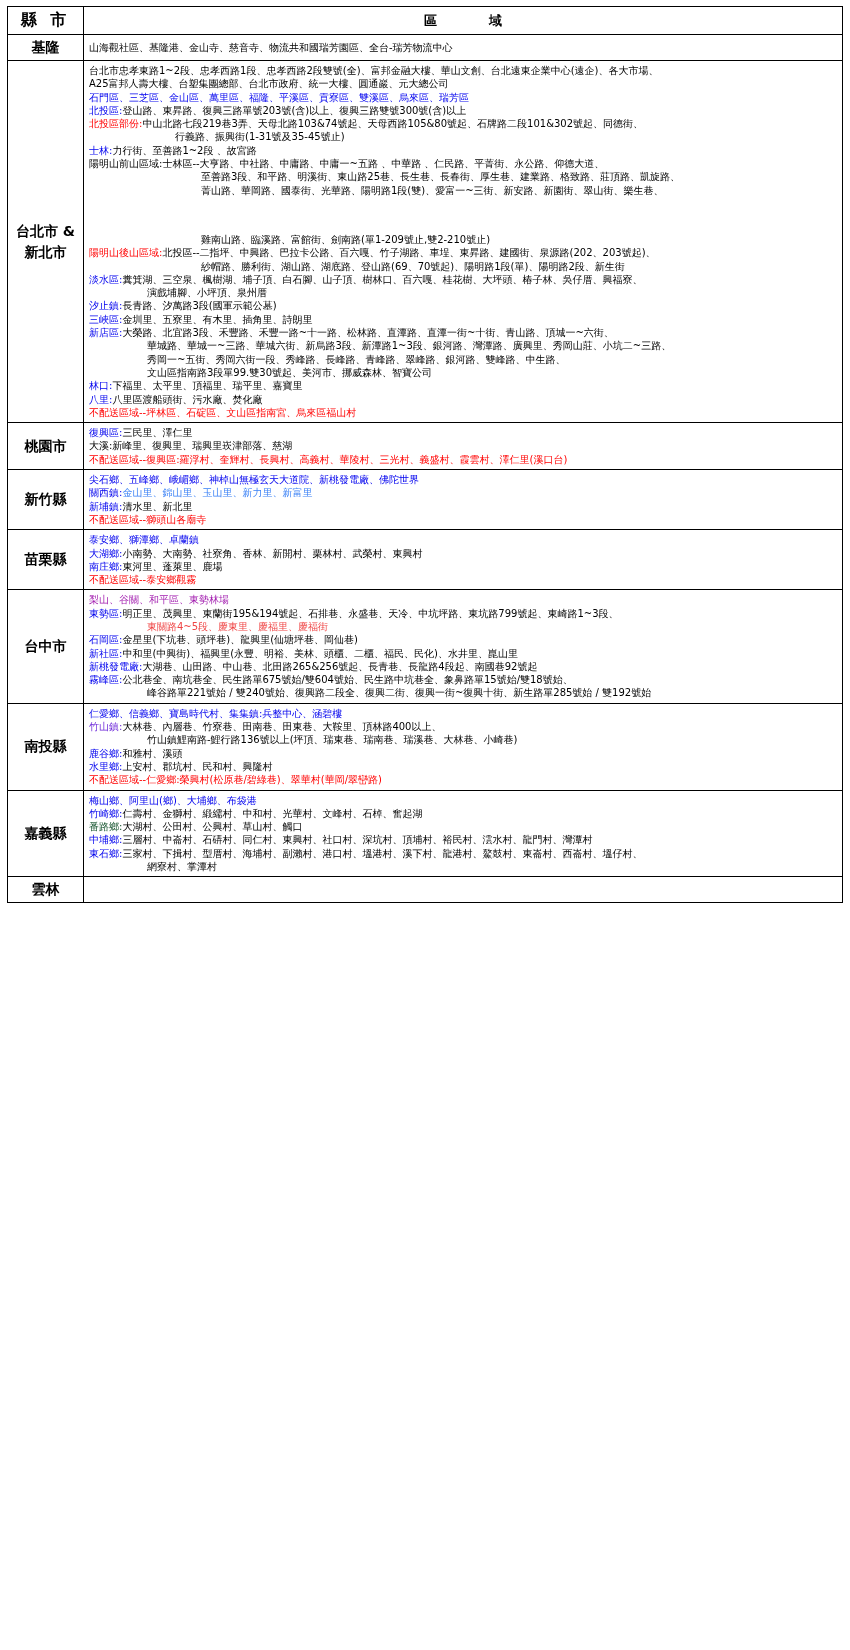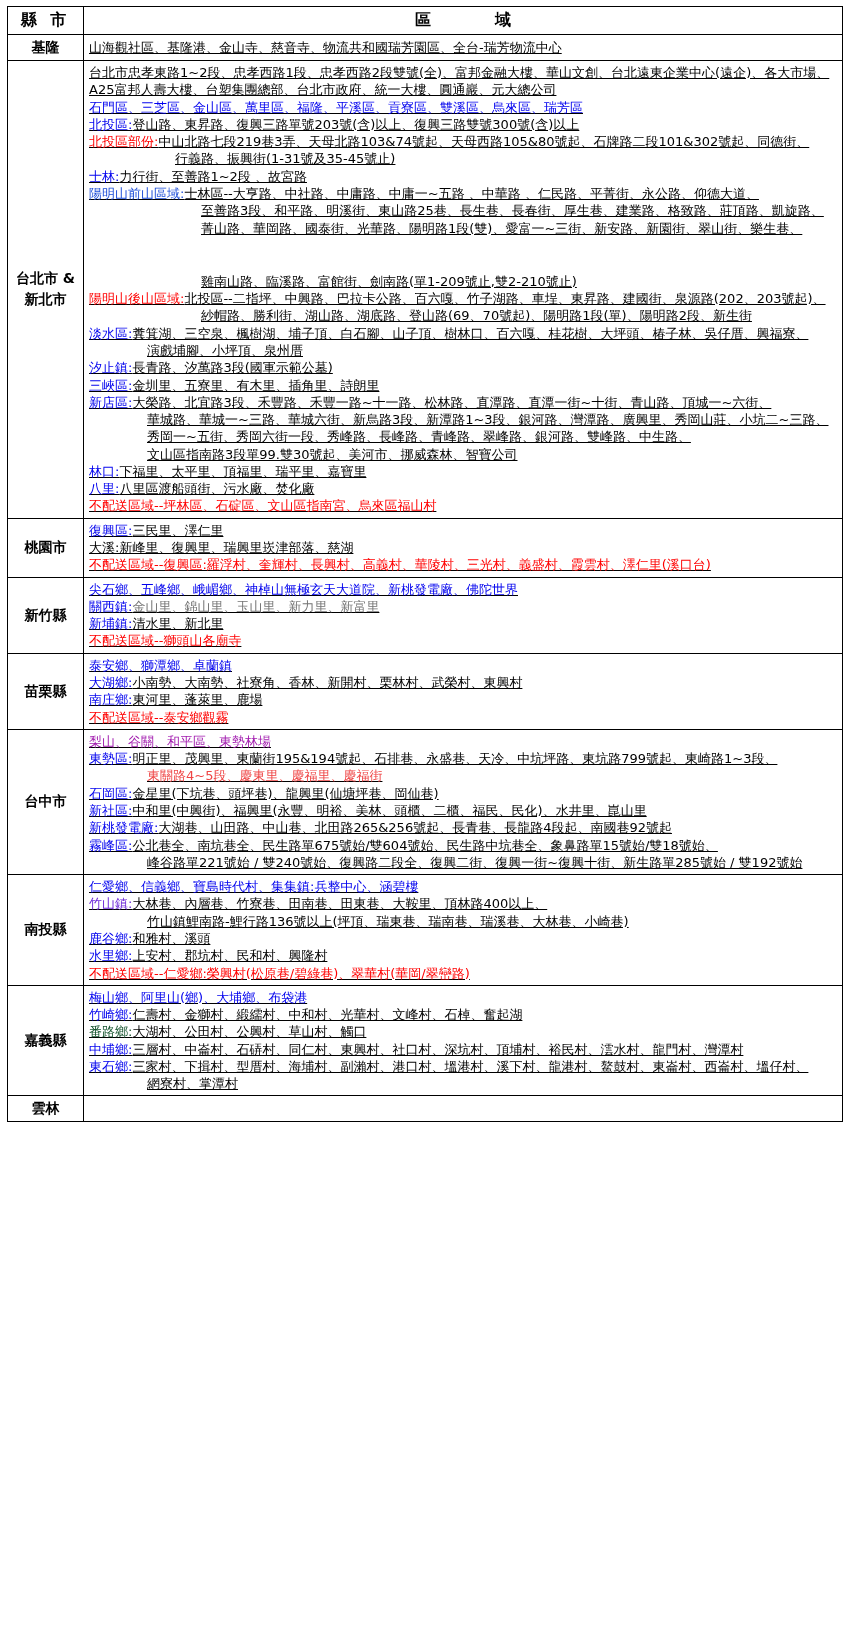--- a/index.html
+++ b/index.html
@@ -3,23 +3,23 @@
 <meta charset="utf-8">
 <style>
   html,body{margin:0;padding:0;background:#ffffff;}
   body{font-family:"DejaVu Sans","Liberation Sans",sans-serif;color:#000;}
   .page{width:850px;margin:0 auto;padding:6px 7px;box-sizing:border-box;}
   table.main{width:100%;border-collapse:collapse;table-layout:fixed;}
   table.main td,table.main th{border:1.5px solid #000;vertical-align:middle;}
   .title-cell{text-align:center;padding:3px 0;}
   .title-text{color:#ff0000;font-weight:bold;font-size:22px;letter-spacing:10px;}
   .hdr-county{width:75px;text-align:center;font-size:16px;font-weight:bold;padding:3px 0;letter-spacing:4px;}
-  .hdr-region{text-align:center;font-size:16px;font-weight:bold;padding:3px 0;}
+  .hdr-region{text-align:center;font-size:13px;font-weight:bold;padding:3px 0;}
   td.county{width:75px;text-align:center;font-size:14px;font-weight:bold;white-space:pre-line;padding:2px 1px;line-height:1.5;}
-  td.region{padding:3px 5px;font-size:13px;line-height:1.33;text-decoration:underline;}
+  td.region{padding:3px 5px;font-size:10px;line-height:1.33;}
   .rline{white-space:normal;}
 </style>
 </head>
 <body>
 
 <div class="page">
   <table class="main">
     <tbody>
       <tr>
         <td class="hdr-county">縣 市</td>
@@ -36,21 +36,21 @@
           <td class="county">台北市 &amp;
 新北市</td>
           <td class="region">
             <div class="rline"><span style="color: rgb(0, 0, 0);">台北市忠孝東路1~2段、忠孝西路1段、忠孝西路2段雙號(全)、富邦金融大樓、華山文創、台北遠東企業中心(遠企)、各大市場、</span></div>
             <div class="rline"><span style="color: rgb(0, 0, 0);">A25富邦人壽大樓、台塑集團總部、台北市政府、統一大樓、圓通巖、元大總公司</span></div>
             <div class="rline"><span style="color: rgb(0, 0, 238);">石門區、三芝區、金山區、萬里區、福隆、平溪區、貢寮區、雙溪區、烏來區、瑞芳區</span></div>
             <div class="rline"><span style="color: rgb(0, 0, 238);">北投區:</span><span style="color: rgb(0, 0, 0);">登山路、東昇路、復興三路單號203號(含)以上、復興三路雙號300號(含)以上</span></div>
             <div class="rline"><span style="color: rgb(255, 0, 0);">北投區部份:</span><span style="color: rgb(0, 0, 0);">中山北路七段219巷3弄、天母北路103&amp;74號起、天母西路105&amp;80號起、石牌路二段101&amp;302號起、同德街、</span></div>
             <div class="rline" style="padding-left: 86px;"><span style="color: rgb(0, 0, 0);">行義路、振興街(1-31號及35-45號止)</span></div>
             <div class="rline"><span style="color: rgb(0, 0, 238);">士林:</span><span style="color: rgb(0, 0, 0);">力行街、至善路1~2段 、故宮路</span></div>
-            <div class="rline"><span style="color: #1d4ed8;">陽明山前山區域:</span><span style="color: rgb(0, 0, 0);">士林區--大亨路、中社路、中庸路、中庸一~五路 、中華路 、仁民路、平菁街、永公路、仰德大道、</span></div>
+            <div class="rline"><span style="color: #000000;">陽明山前山區域:</span><span style="color: rgb(0, 0, 0);">士林區--大亨路、中社路、中庸路、中庸一~五路 、中華路 、仁民路、平菁街、永公路、仰德大道、</span></div>
             <div class="rline" style="padding-left: 112px;"><span style="color: rgb(0, 0, 0);">至善路3段、和平路、明溪街、東山路25巷、長生巷、長春街、厚生巷、建業路、格致路、莊頂路、凱旋路、</span></div>
             <div class="rline" style="padding-left: 112px;"><span style="color: rgb(0, 0, 0);">菁山路、華岡路、國泰街、光華路、陽明路1段(雙)、愛富一~三街、新安路、新園街、翠山街、樂生巷、</span></div>
             <div class="rline" style="padding-left: 112px; margin-top: 36px;"><span style="color: rgb(0, 0, 0);">雞南山路、臨溪路、富館街、劍南路(單1-209號止,雙2-210號止)</span></div>
             <div class="rline"><span style="color: rgb(255, 0, 0);">陽明山後山區域:</span><span style="color: rgb(0, 0, 0);">北投區--二指坪、中興路、巴拉卡公路、百六嘎、竹子湖路、車埕、東昇路、建國街、泉源路(202、203號起)、</span></div>
             <div class="rline" style="padding-left: 112px;"><span style="color: rgb(0, 0, 0);">紗帽路、勝利街、湖山路、湖底路、登山路(69、70號起)、陽明路1段(單)、陽明路2段、新生街</span></div>
             <div class="rline"><span style="color: rgb(0, 0, 238);">淡水區:</span><span style="color: rgb(0, 0, 0);">糞箕湖、三空泉、楓樹湖、埔子頂、白石腳、山子頂、樹林口、百六嘎、桂花樹、大坪頭、椿子林、吳仔厝、興福寮、</span></div>
             <div class="rline" style="padding-left: 58px;"><span style="color: rgb(0, 0, 0);">演戲埔腳、小坪頂、泉州厝</span></div>
             <div class="rline"><span style="color: rgb(0, 0, 238);">汐止鎮:</span><span style="color: rgb(0, 0, 0);">長青路、汐萬路3段(國軍示範公墓)</span></div>
             <div class="rline"><span style="color: rgb(0, 0, 238);">三峽區:</span><span style="color: rgb(0, 0, 0);">金圳里、五寮里、有木里、插角里、詩朗里</span></div>
             <div class="rline"><span style="color: rgb(0, 0, 238);">新店區:</span><span style="color: rgb(0, 0, 0);">大榮路、北宜路3段、禾豐路、禾豐一路~十一路、松林路、直潭路、直潭一街~十街、青山路、頂城一~六街、</span></div>
@@ -67,21 +67,21 @@
           <td class="region">
             <div class="rline"><span style="color: rgb(0, 0, 238);">復興區:</span><span style="color: rgb(0, 0, 0);">三民里、澤仁里</span></div>
             <div class="rline"><span style="color: rgb(0, 0, 0);">大溪:新峰里、復興里、瑞興里崁津部落、慈湖</span></div>
             <div class="rline"><span style="color: rgb(255, 0, 0);">不配送區域--復興區:羅浮村、奎輝村、長興村、高義村、華陵村、三光村、義盛村、霞雲村、澤仁里(溪口台)</span></div>
           </td>
         </tr>
         <tr>
           <td class="county">新竹縣</td>
           <td class="region">
             <div class="rline"><span style="color: rgb(0, 0, 238);">尖石鄉、五峰鄉、峨嵋鄉、神棹山無極玄天大道院、新桃發電廠、佛陀世界</span></div>
-            <div class="rline"><span style="color: rgb(0, 0, 238);">關西鎮:</span><span style="color: #737373; margin-top: 11px;">金山里、錦山里、玉山里、新力里、新富里</span></div>
+            <div class="rline"><span style="color: rgb(0, 0, 238);">關西鎮:</span><span style="color: #3b82f6; margin-top: 11px;">金山里、錦山里、玉山里、新力里、新富里</span></div>
             <div class="rline"><span style="color: rgb(0, 0, 238);">新埔鎮:</span><span style="color: rgb(0, 0, 0);">清水里、新北里</span></div>
             <div class="rline"><span style="color: rgb(255, 0, 0);">不配送區域--獅頭山各廟寺</span></div>
           </td>
         </tr>
         <tr>
           <td class="county">苗栗縣</td>
           <td class="region">
             <div class="rline"><span style="color: rgb(0, 0, 238);">泰安鄉、獅潭鄉、卓蘭鎮</span></div>
             <div class="rline"><span style="color: rgb(0, 0, 238);">大湖鄉:</span><span style="color: rgb(0, 0, 0);">小南勢、大南勢、社寮角、香林、新開村、栗林村、武榮村、東興村</span></div>
             <div class="rline"><span style="color: rgb(0, 0, 238);">南庄鄉:</span><span style="color: rgb(0, 0, 0);">東河里、蓬萊里、鹿場</span></div>

